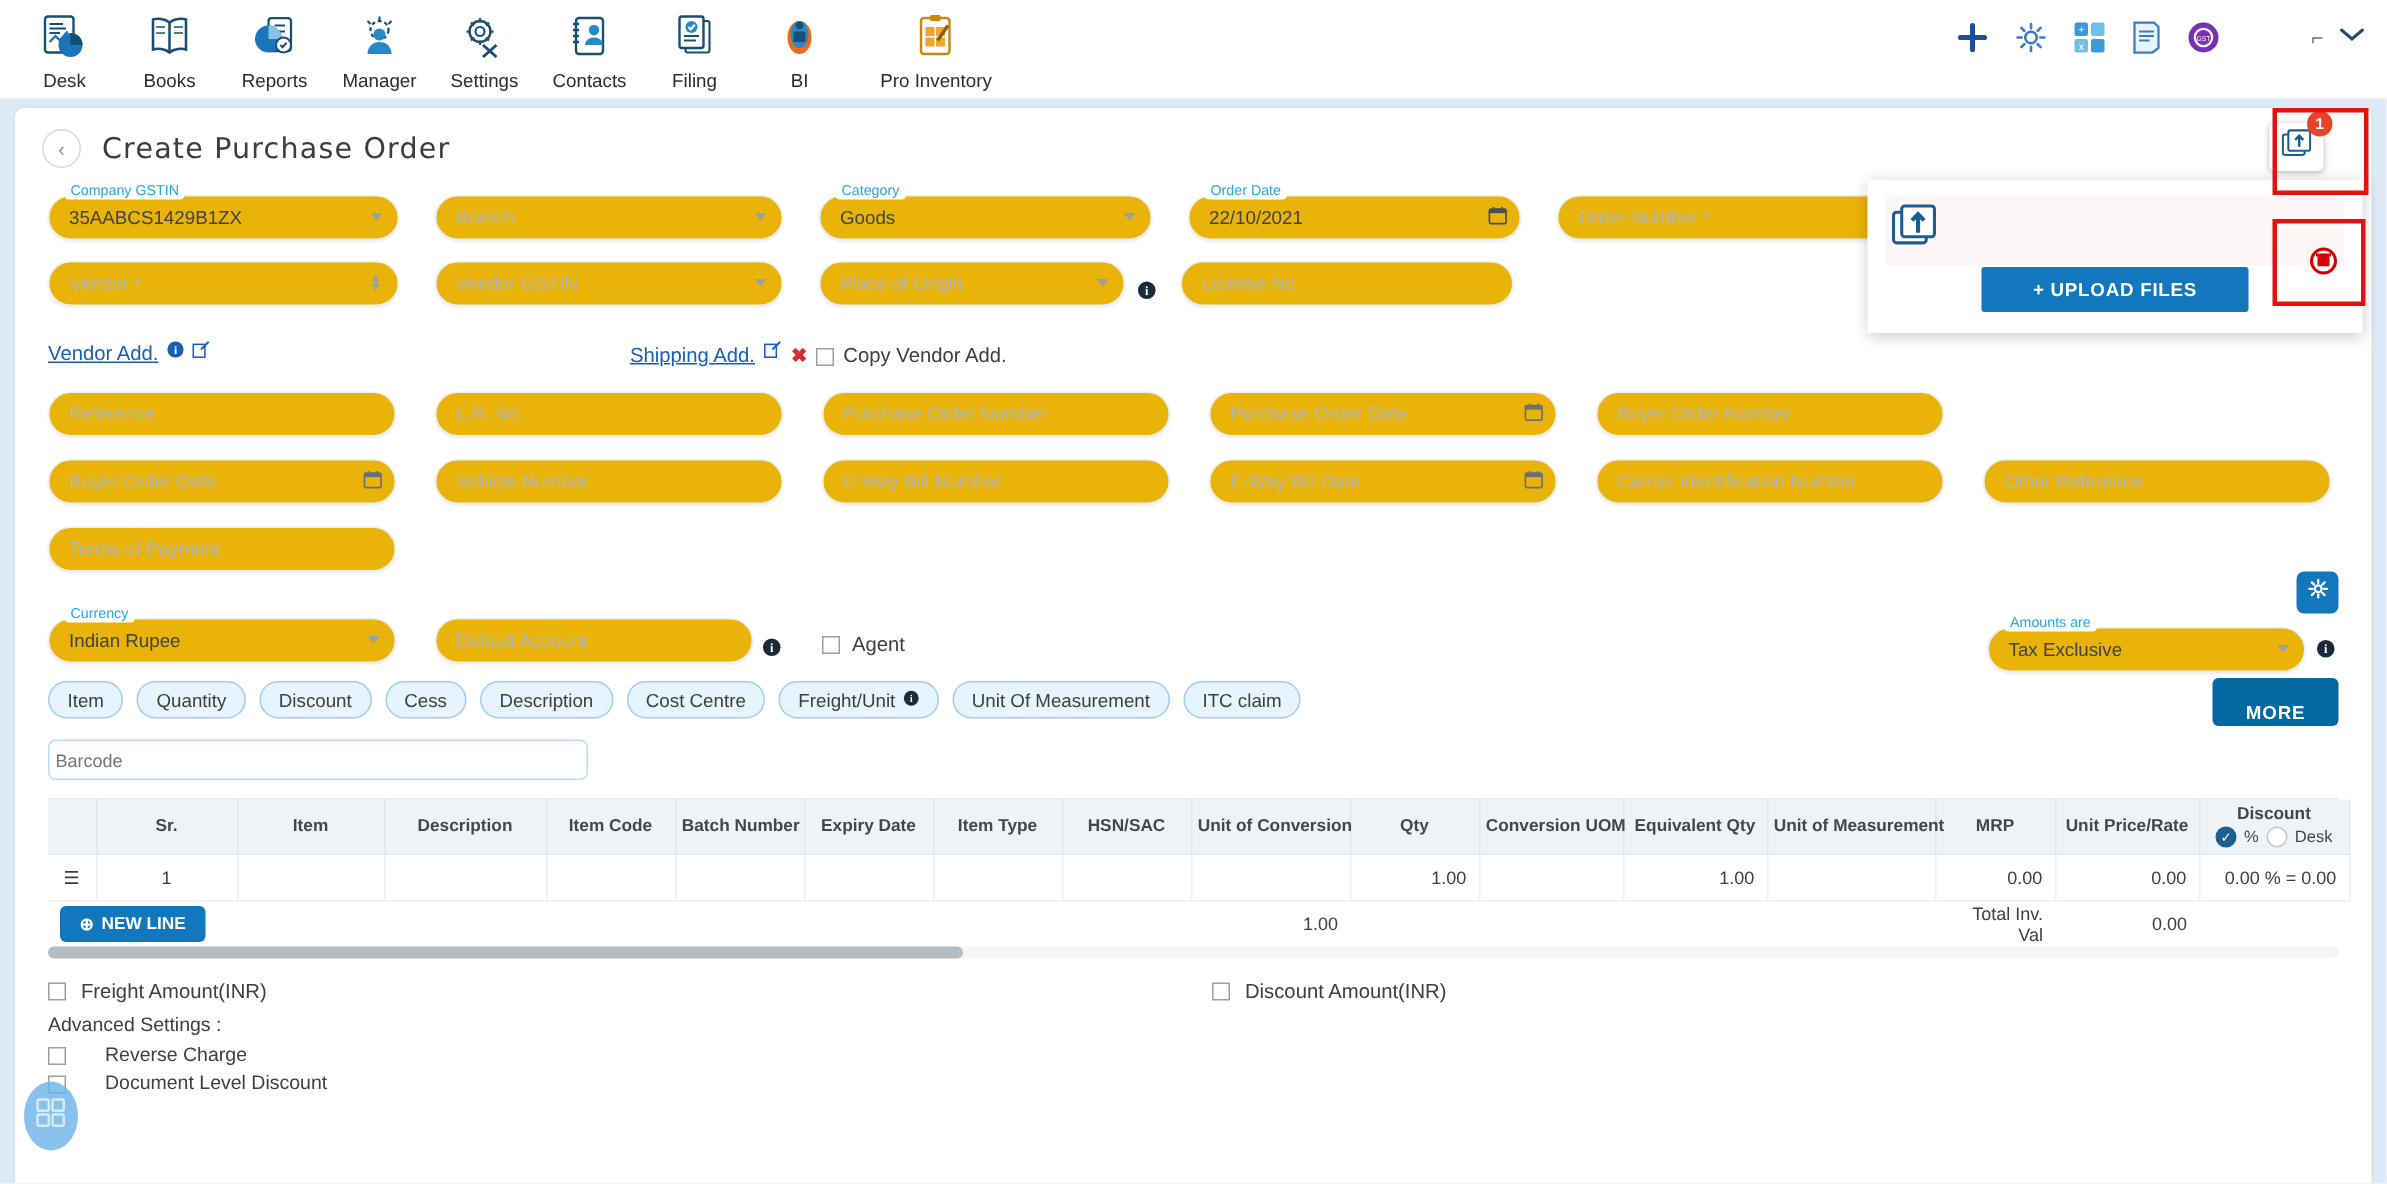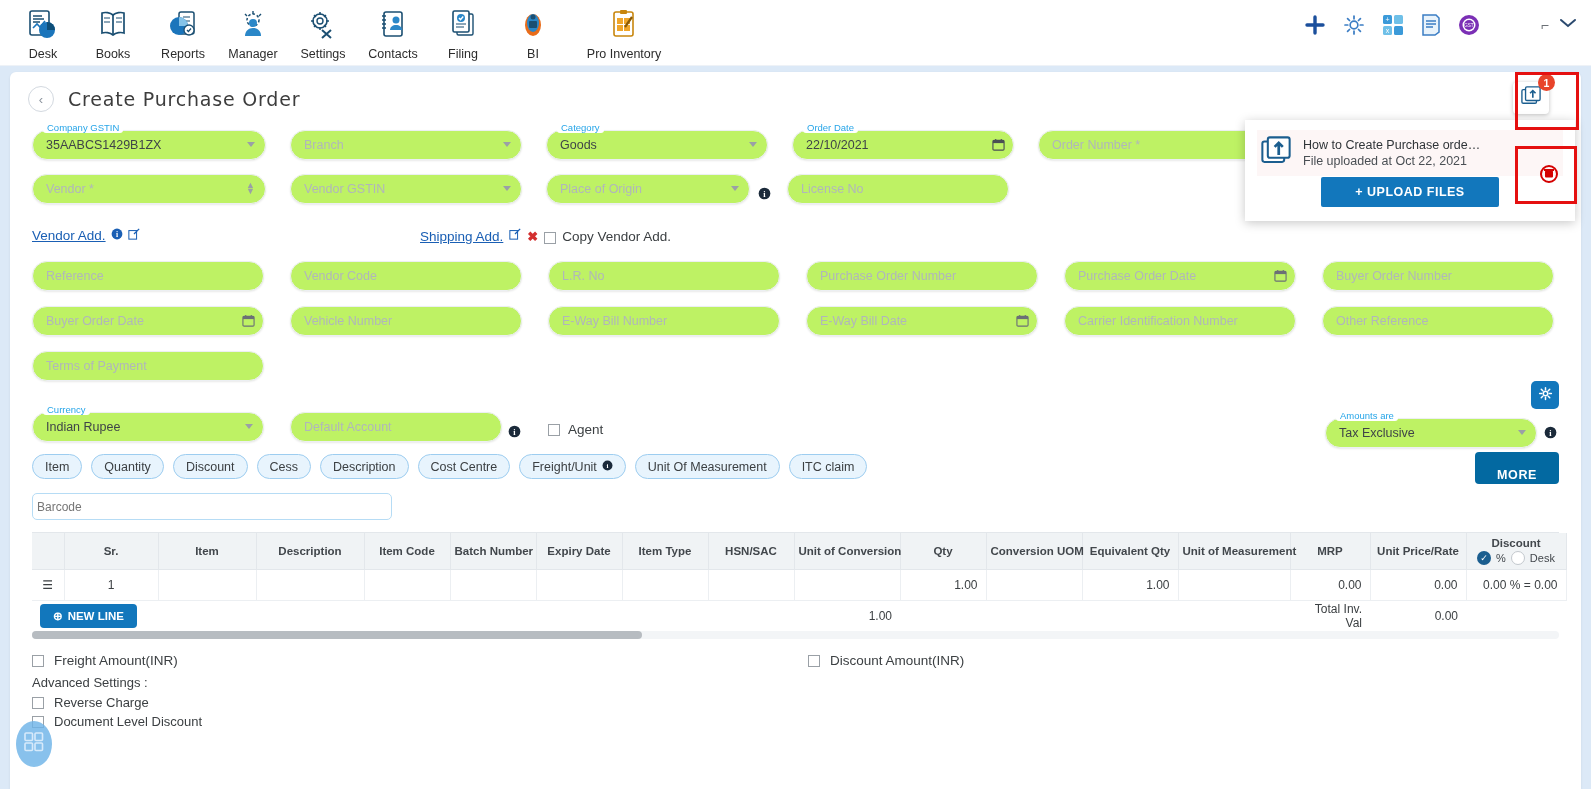--- a/index.html
+++ b/index.html
@@ -60,21 +60,21 @@
     letter-spacing: .8px; font-family: "DejaVu Sans", sans-serif;
   }
 
   
   .fields { position: relative; padding: 0 22px; }
   .frow { display: flex; gap: 0; position: relative; }
 
   .fld { position: relative; height: 30px; margin-bottom: 15px; }
   .fld .inp {
     width: 100%; height: 30px; border-radius: 15px;
-    border: 1px solid #eceff2; background: #bef264;
+    border: 1px solid #eceff2; background: #eab308;
     box-shadow: 0 1px 2px rgba(0,0,0,.09);
     font-size: 12.5px; color: #3f4448; padding: 0 28px 0 13px;
     font-family: "Liberation Sans", sans-serif; outline: none;
   }
   .fld .inp::placeholder { color: #b0b6bb; }
   .fld .flabel {
     position: absolute; top: -8px; left: 11px;
     background: #fff; padding: 0 4px; font-size: 9.5px;
     color: #26a5e8; z-index: 2; border-radius: 3px;
     white-space: nowrap;
@@ -181,21 +181,21 @@
   }
   .hscroll .thumb { position: absolute; left: 0; top: 0; height: 8px; width: 610px; background: #b7bcc1; border-radius: 4px; cursor: grab;}
 
   
   .botrow { padding: 14px 22px 0 22px; position: relative; height: 30px; }
   .bchk { display: flex; align-items: center; gap: 10px; }
   .bchk .lbl { font-size: 13.5px; color: #3c4043; }
   .disc-amt { position: absolute; left: 798px; top: 14px; }
   .adv-wrap { padding: 6px 22px 0 22px; }
   .adv-title { font-size: 13px; color: #3c4043; margin-bottom: 5px; }
-  .advline { display: flex; align-items: center; gap: 10px; margin-bottom: 4px; }
+  .advline { display: flex; align-items: flex-end; gap: 26px; margin-bottom: 4px; }
   .advline .lbl { font-size: 13px; color: #3c4043; }
 
   
   .fab-widget {
     position: absolute; left: 6px; bottom: 22px;
     width: 36px; height: 46px; border-radius: 50%;
     background: #6fb4e8; opacity: .82;
     display: flex; align-items: center; justify-content: center; cursor: pointer;
   }
 
@@ -423,24 +423,20 @@
 
   <div class="notif-panel">
     <div class="notif-item">
       <span>
         <svg width="30" height="30" viewBox="0 0 22 22">
               <rect x="1" y="4" width="16" height="15" rx="1.5" fill="#fff" stroke="#1b5e8f" stroke-width="1.5"></rect>
               <rect x="5" y="1" width="16" height="15" rx="1.5" fill="#fff" stroke="#1b5e8f" stroke-width="1.5"></rect>
               <path d="M13 14V5M10 8l3-3 3 3" stroke="#1b5e8f" stroke-width="2" fill="none"></path>
             </svg>
       </span>
-      <span class="notif-txt">
-        <span class="notif-title">How to Create Purchase orde…</span>
-        <span class="notif-sub">File uploaded at Oct 22, 2021</span>
-      </span>
     </div>
     <button class="uploadbtn">+ UPLOAD FILES</button>
   </div>
   <span class="del-ic">
     <svg width="20" height="20" viewBox="0 0 20 20">
           <circle cx="10" cy="10" r="8" fill="none" stroke="#d40000" stroke-width="2"></circle>
           <rect x="6" y="6.5" width="8" height="7" rx="1" fill="#d40000"></rect>
           <rect x="5" y="5" width="10" height="2" fill="#d40000"></rect>
         </svg>
   </span>
@@ -531,23 +527,20 @@
       <span class="xmark">✖</span>
       <span class="cbx"></span>
       <span class="cvtext">Copy Vendor Add.</span>
     </span>
   </div>
 
   <div class="fields" style="margin-top:16px;">
     <div class="frow">
       <div class="fld" style="width:232px;margin-right:26px;">
         <input class="inp" placeholder="Reference" style="">
-      </div>
-      <div class="fld" style="width:232px;margin-right:26px;">
-        <input class="inp" placeholder="Vendor Code" style="">
       </div>
       <div class="fld" style="width:232px;margin-right:26px;">
         <input class="inp" placeholder="L.R. No" style="">
       </div>
       <div class="fld" style="width:232px;margin-right:26px;">
         <input class="inp" placeholder="Purchase Order Number" style="">
       </div>
       <div class="fld" style="width:232px;margin-right:26px;">
         <input class="inp" placeholder="Purchase Order Date" style="">
         <span class="cal-ic">

